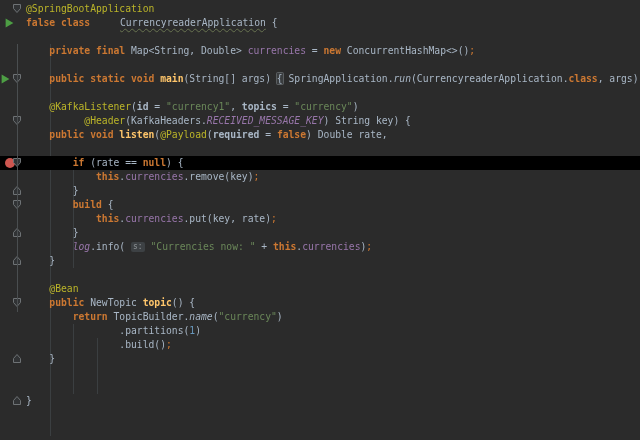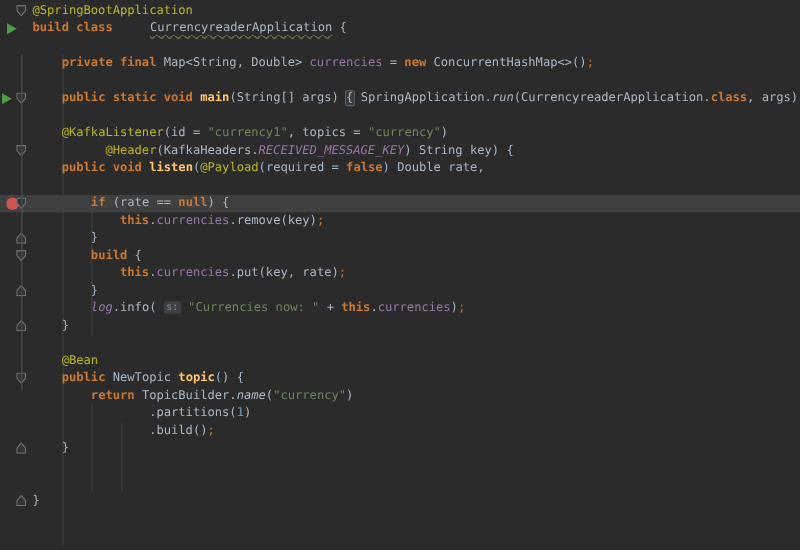--- a/index.html
+++ b/index.html
@@ -8,33 +8,33 @@
     font-family:"DejaVu Sans Mono","Liberation Mono",monospace;
     font-size:9.7px;line-height:14px;color:#a9b7c6;
   }
   .guides{position:absolute;inset:0;z-index:0;}
   .guide{position:absolute;width:1px;background:#3b3f41;}
   .lines{position:absolute;left:0;top:2px;width:640px;z-index:1;}
   .code-line{
     position:relative;height:14px;white-space:pre;padding-left:26px;
     box-sizing:border-box;width:640px;
   }
-  .code-line.hl{background:#404040;}
+  .code-line.hl{background:#000000;}
   .fold-line{position:absolute;left:17px;top:44px;bottom:0;width:1px;background:#4a4e50;z-index:2;}
   
   .tk-def{color:#a9b7c6}
   .tk-kw{color:#cc7832;font-weight:bold}
   .tk-ann{color:#bbb529}
   .tk-str{color:#6a8759}
   .tk-fld{color:#9876aa}
   .tk-sfld{color:#9876aa;font-style:italic}
   .tk-mth{color:#ffc66b;font-weight:bold}
   .tk-num{color:#6897bb}
   .tk-semi{color:#cc7832}
-  .tk-attr{color:#a9b7c6;font-weight:normal}
+  .tk-attr{color:#a9b7c6;font-weight:bold}
   .tk-itl{color:#a9b7c6;font-style:italic}
   .tk-cls{color:#a9b7c6;text-decoration:underline;text-decoration-style:wavy;
           text-decoration-color:#66714f;text-decoration-thickness:1px;text-underline-offset:2px;padding-left:24px;}
   .tk-chip{background:#3a3d3f;box-shadow:0 0 0 1px #5a5e60;border-radius:1px;}
   .tk-hint{
     display:inline-block;background:#3d4144;color:#8f9497;border-radius:2px;
     font-size:8px;line-height:10px;height:10px;padding:0 2px;vertical-align:1px;
   }
   
   .gicon{position:absolute;z-index:3;}
@@ -50,21 +50,21 @@
   <div class="guides" id="guides">
       <div class="guide" style="left: 50px; top: 44px; height: 392px;"></div>
       <div class="guide" style="left: 73px; top: 156px; height: 112px;"></div>
       <div class="guide" style="left: 73px; top: 324px; height: 70px;"></div>
       <div class="guide" style="left: 97px; top: 338px; height: 56px;"></div>
     </div>
   <div class="lines" id="lines">
       <div class="code-line"><span class="tk-ann">@SpringBootApplication</span><svg viewBox="0 0 8 9" class="gicon fold">
           <polygon points="0.5,0.5 7.5,0.5 7.5,4.5 4,8.5 0.5,4.5" fill="#313335" stroke="#6e7275" stroke-width="1"></polygon>
         </svg></div>
-      <div class="code-line"><span class="tk-kw">build class </span><span class="tk-cls">CurrencyreaderApplication</span><span class="tk-def"> {</span><svg viewBox="0 0 8 9" class="gicon run">
+      <div class="code-line"><span class="tk-kw">false class </span><span class="tk-cls">CurrencyreaderApplication</span><span class="tk-def"> {</span><svg viewBox="0 0 8 9" class="gicon run">
           <polygon points="0.5,0.5 7.5,4.5 0.5,8.5" fill="#4d9e44"></polygon>
         </svg></div>
       <div class="code-line"></div>
       <div class="code-line"><span class="tk-def">    </span><span class="tk-kw">private final </span><span class="tk-def">Map&lt;String, Double&gt; </span><span class="tk-fld">currencies</span><span class="tk-def"> = </span><span class="tk-kw">new </span><span class="tk-def">ConcurrentHashMap&lt;&gt;()</span><span class="tk-semi">;</span></div>
       <div class="code-line"></div>
       <div class="code-line"><span class="tk-def">    </span><span class="tk-kw">public static void </span><span class="tk-mth">main</span><span class="tk-def">(String[] args) </span><span class="tk-chip">{</span><span class="tk-def"> SpringApplication.</span><span class="tk-itl">run</span><span class="tk-def">(CurrencyreaderApplication.</span><span class="tk-kw">class</span><span class="tk-def">, args)</span><span class="tk-def">; </span><svg viewBox="0 0 8 9" class="gicon run v2">
           <polygon points="0.5,0.5 7.5,4.5 0.5,8.5" fill="#4d9e44"></polygon>
         </svg><svg viewBox="0 0 8 9" class="gicon fold">
           <polygon points="0.5,0.5 7.5,0.5 7.5,4.5 4,8.5 0.5,4.5" fill="#313335" stroke="#6e7275" stroke-width="1"></polygon>
         </svg></div>

